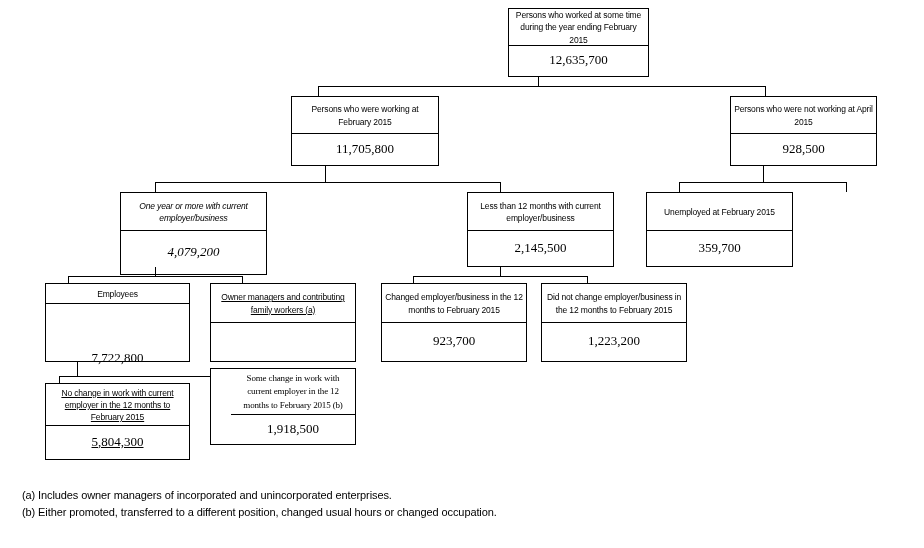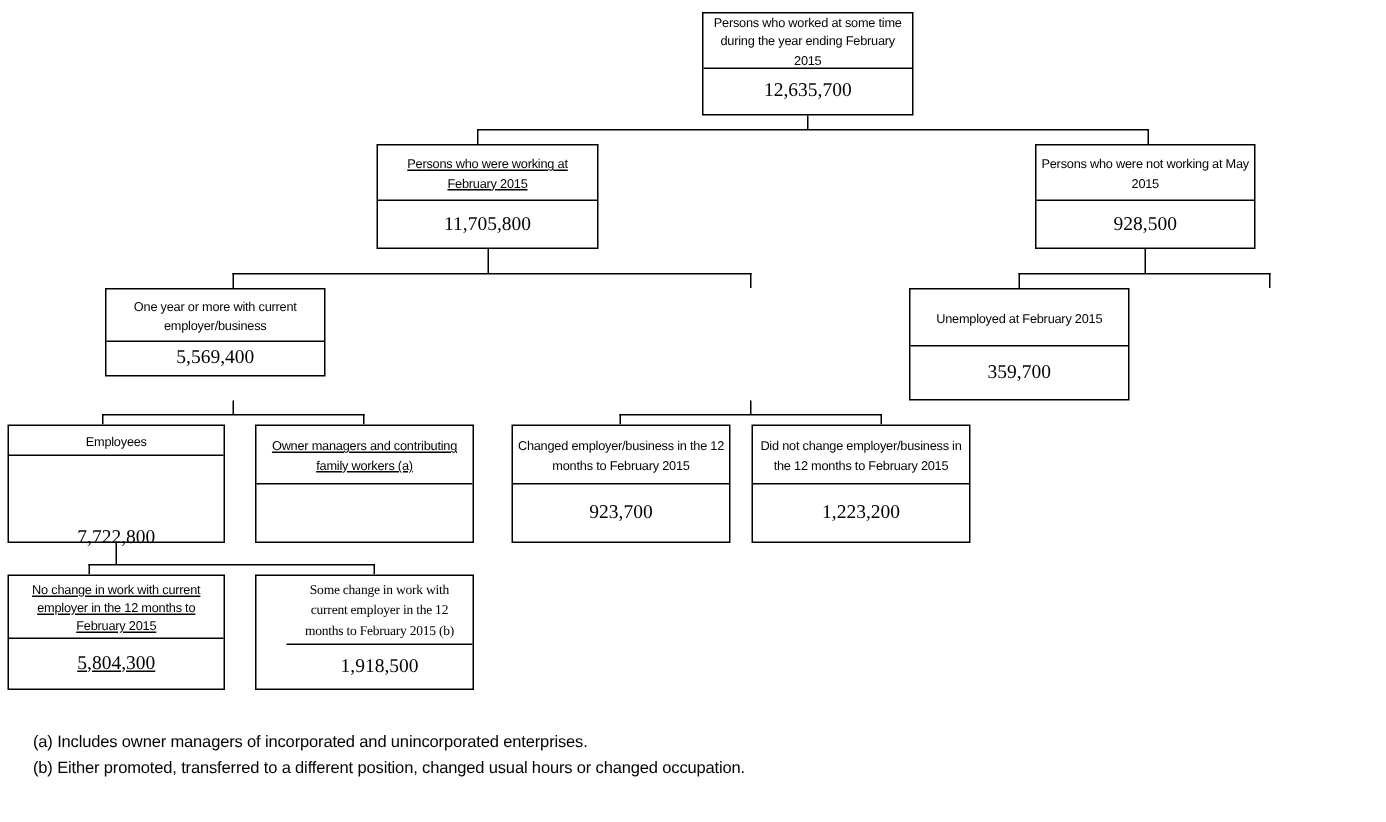--- a/index.html
+++ b/index.html
@@ -18,20 +18,21 @@
     overflow: hidden;
     background: #ffffff;
   }
   .node {
     position: absolute;
     box-sizing: border-box;
     border: 1px solid #000000;
     background: #ffffff;
     display: flex;
     flex-direction: column;
+    margin-left: 40px;
   }
   .node .title {
     box-sizing: border-box;
     border-bottom: 1px solid #000000;
     display: flex;
     align-items: center;
     justify-content: center;
     text-align: center;
     font-size: 8.5px;
     line-height: 1.45;
@@ -76,44 +77,48 @@
     <div class="title" style="height:37px;">Persons who worked at some time during the year ending February 2015</div>
     <div class="value">12,635,700</div>
   </div>
 
   <div class="conn vline" style="left:538px; top:77px; height:9px;"></div>
   <div class="conn hline" style="left:318px; top:86px; width:448px;"></div>
   <div class="conn vline" style="left:318px; top:86px; height:10px;"></div>
   <div class="conn vline" style="left:765px; top:86px; height:10px;"></div>
 
   <div class="node" style="left:251px; top:96px; width:148px; height:70px;">
-    <div class="title" style="height:37px;text-decoration:underline;">Persons who were working at February 2015</div>
+    <div class="title" style="height:37px;">Persons who were working at February 2015</div>
     <div class="value">11,705,800</div>
   </div>
 
   <div class="node" style="left:690px; top:96px; width:147px; height:70px;">
-    <div class="title" style="height:37px;">Persons who were not working at May 2015</div>
+    <div class="title" style="height:37px;">Persons who were not working at April 2015</div>
     <div class="value">928,500</div>
   </div>
 
   <div class="conn vline" style="left:325px; top:166px; height:16px;"></div>
   <div class="conn hline" style="left:155px; top:182px; width:346px;"></div>
   <div class="conn vline" style="left:155px; top:182px; height:10px;"></div>
   <div class="conn vline" style="left:500px; top:182px; height:10px;"></div>
 
   <div class="conn vline" style="left:763px; top:166px; height:16px;"></div>
   <div class="conn hline" style="left:679px; top:182px; width:168px;"></div>
   <div class="conn vline" style="left:679px; top:182px; height:10px;"></div>
   <div class="conn vline" style="left:846px; top:182px; height:10px;"></div>
 
-  <div class="node" style="left:70px; top:192px; width:147px; height:59px;">
+  <div class="node" style="left:80px; top:192px; width:147px; height:83px;font-style:italic;">
     <div class="title" style="height:38px;">One year or more with current employer/business</div>
-    <div class="value">5,569,400</div>
+    <div class="value">4,079,200</div>
   </div>
 
+  <div class="node" style="left:427px; top:192px; width:147px; height:75px;">
+    <div class="title" style="height:38px;">Less than 12 months with current employer/business</div>
+    <div class="value">2,145,500</div>
+  </div>
 
   <div class="node" style="left:606px; top:192px; width:147px; height:75px;">
     <div class="title" style="height:38px;">Unemployed at February 2015</div>
     <div class="value">359,700</div>
   </div>
 
 
   <div class="conn vline" style="left:155px; top:267px; height:9px;"></div>
   <div class="conn hline" style="left:68px; top:276px; width:175px;"></div>
   <div class="conn vline" style="left:68px; top:276px; height:7px;"></div>
@@ -146,21 +151,21 @@
   <div class="conn vline" style="left:77px; top:362px; height:14px;"></div>
   <div class="conn hline" style="left:59px; top:376px; width:191px;"></div>
   <div class="conn vline" style="left:59px; top:376px; height:7px;"></div>
   <div class="conn vline" style="left:249px; top:376px; height:7px;"></div>
 
   <div class="node" style="left:5px; top:383px; width:145px; height:77px;text-decoration:underline;">
     <div class="title" style="height:42px;">No change in work with current employer in the 12 months to February 2015</div>
     <div class="value">5,804,300</div>
   </div>
 
-  <div class="node" style="left:170px; top:383px; width:146px; height:77px;padding-left:20px;">
+  <div class="node" style="left:170px; top:368px; width:146px; height:77px;padding-left:20px;">
     <div class="title" style="height:46px; font-family:'Liberation Serif', serif; font-size:9px;">Some change in work with current employer in the 12 months to February 2015 (b)</div>
     <div class="value">1,918,500</div>
   </div>
 
   <div class="footnotes">
     <div>(a) Includes owner managers of incorporated and unincorporated enterprises.</div>
     <div>(b) Either promoted, transferred to a different position, changed usual hours or changed occupation.</div>
   </div>
 
 </div>

